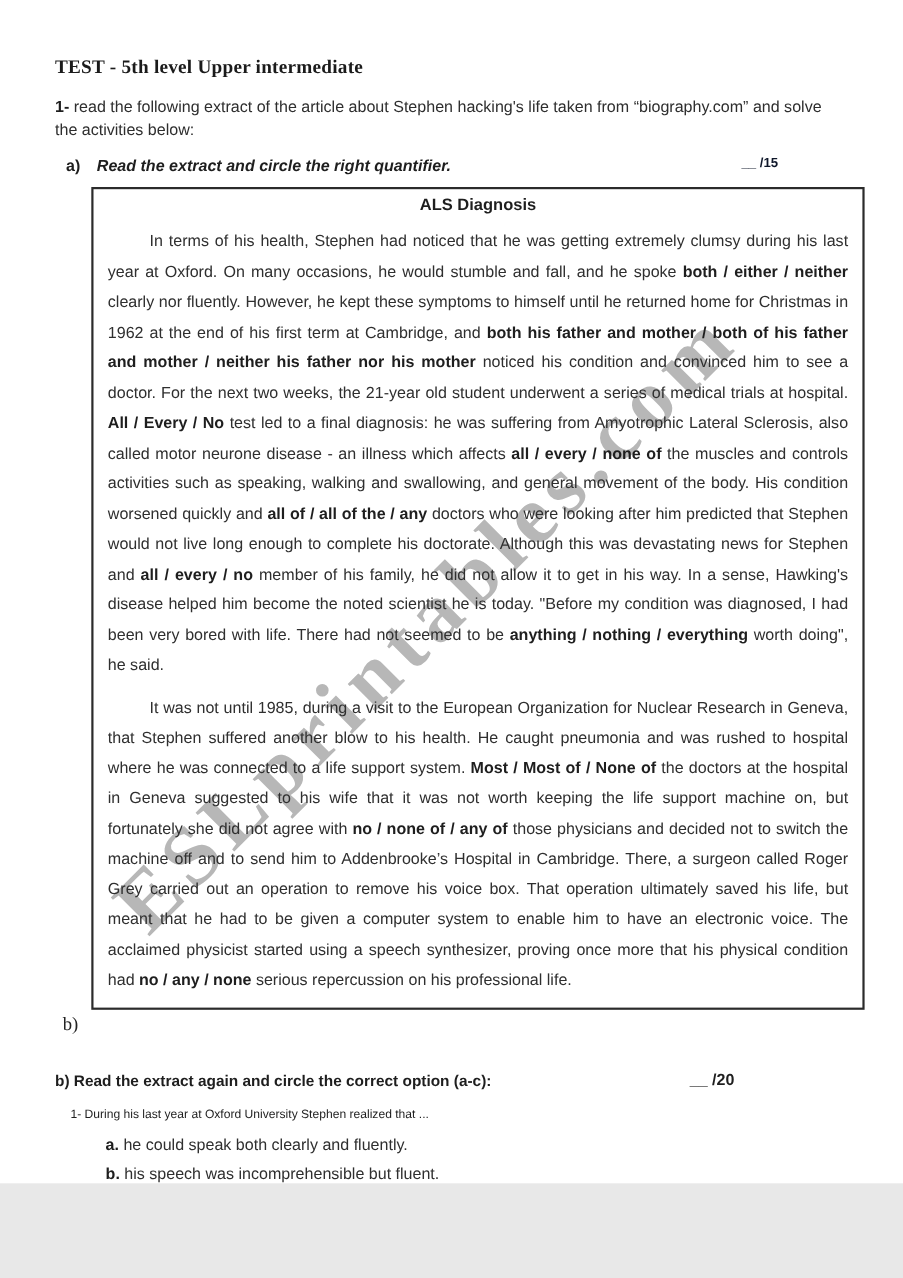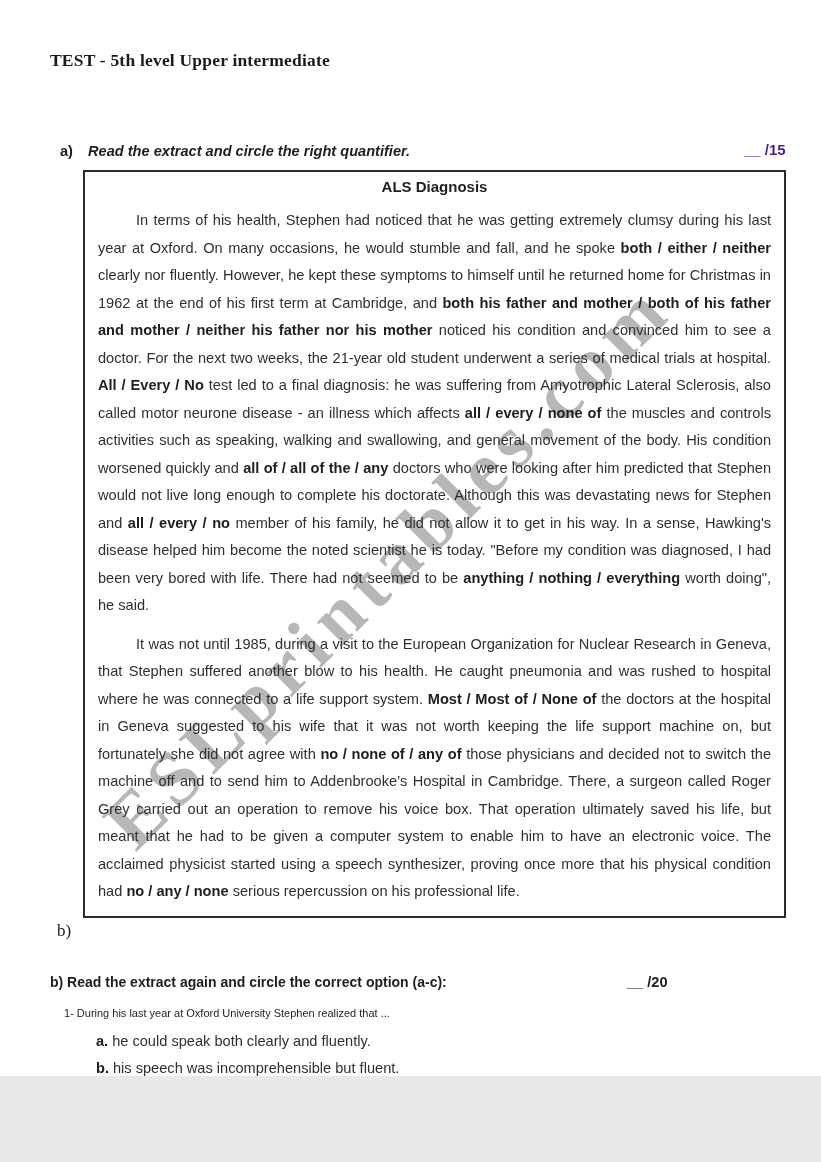--- a/index.html
+++ b/index.html
@@ -37,22 +37,22 @@
     left: 60px; top: 143px;
     font-size: 14.6px; font-weight: 700; color: #1e1e1e;
   }
   .task-a-instruction {
     position: absolute;
     left: 88px; top: 143px;
     font-size: 14.6px; font-weight: 700; color: #1e1e1e; font-style: italic;
   }
   .task-a-score {
     position: absolute;
-    left: 744px; top: 141px;
-    font-size: 15px; font-weight: 700; color: #4c1d95;
+    left: 674px; top: 141px;
+    font-size: 12px; font-weight: 700; color: #0f172a;
   }
   .extract-box {
     position: absolute;
     left: 83px; top: 170px;
     width: 703px; height: 748px;
     border: 2px solid #2b2b2b;
     padding: 6px 13px 0 13px;
     overflow: hidden;
   }
   .watermark {
@@ -109,20 +109,21 @@
   .option-b { top: 1060px; }
   .option .letter { font-weight: 700; color: #1e1e1e; margin-right: 4px; }
 </style>
 </head>
 <body>
 
 <div class="sheet">
 
   <div class="doc-title">TEST - 5th level Upper intermediate</div>
 
+  <div class="intro"><b>1- </b><span>read the following extract of the article about Stephen hacking's life taken from “biography.com” and solve the activities below:</span></div>
 
   <div class="task-a-label">a)</div>
   <div class="task-a-instruction">Read the extract and circle the right quantifier.</div>
   <div class="task-a-score">__ /15</div>
 
   <div class="extract-box">
     <div class="watermark" style="color: rgb(183, 183, 183);">ESLprintables.com</div>
     <div class="extract-title">ALS Diagnosis</div>
     <div class="para"><span>In terms of his health, Stephen had noticed that he was getting extremely clumsy during his last year at Oxford. On many occasions, he would stumble and fall, and he spoke </span><b>both / either / neither</b><span> clearly nor fluently. However, he kept these symptoms to himself until he returned home for Christmas in 1962 at the end of his first term at Cambridge, and </span><b>both his father and mother / both of his father and mother / neither his father nor his mother</b><span> noticed his condition and convinced him to see a doctor. For the next two weeks, the 21-year old student underwent a series of medical trials at hospital. </span><b>All / Every / No</b><span> test led to a final diagnosis: he was suffering from Amyotrophic Lateral Sclerosis, also called motor neurone disease - an illness which affects </span><b>all / every / none of</b><span> the muscles and controls activities such as speaking, walking and swallowing, and general movement of the body. His condition worsened quickly and </span><b>all of / all of the / any</b><span> doctors who were looking after him predicted that Stephen would not live long enough to complete his doctorate. Although this was devastating news for Stephen and </span><b>all / every / no</b><span> member of his family, he did not allow it to get in his way. In a sense, Hawking's disease helped him become the noted scientist he is today. "Before my condition was diagnosed, I had been very bored with life. There had not seemed to be </span><b>anything / nothing / everything</b><span> worth doing", he said.</span></div>
     <div class="para"><span>It was not until 1985, during a visit to the European Organization for Nuclear Research in Geneva, that Stephen suffered another blow to his health. He caught pneumonia and was rushed to hospital where he was connected to a life support system. </span><b>Most / Most of / None of</b><span> the doctors at the hospital in Geneva suggested to his wife that it was not worth keeping the life support machine on, but fortunately she did not agree with </span><b>no / none of / any of</b><span> those physicians and decided not to switch the machine off and to send him to Addenbrooke’s Hospital in Cambridge. There, a surgeon called Roger Grey carried out an operation to remove his voice box. That operation ultimately saved his life, but meant that he had to be given a computer system to enable him to have an electronic voice. The acclaimed physicist started using a speech synthesizer, proving once more that his physical condition had </span><b>no / any / none</b><span> serious repercussion on his professional life.</span></div>

